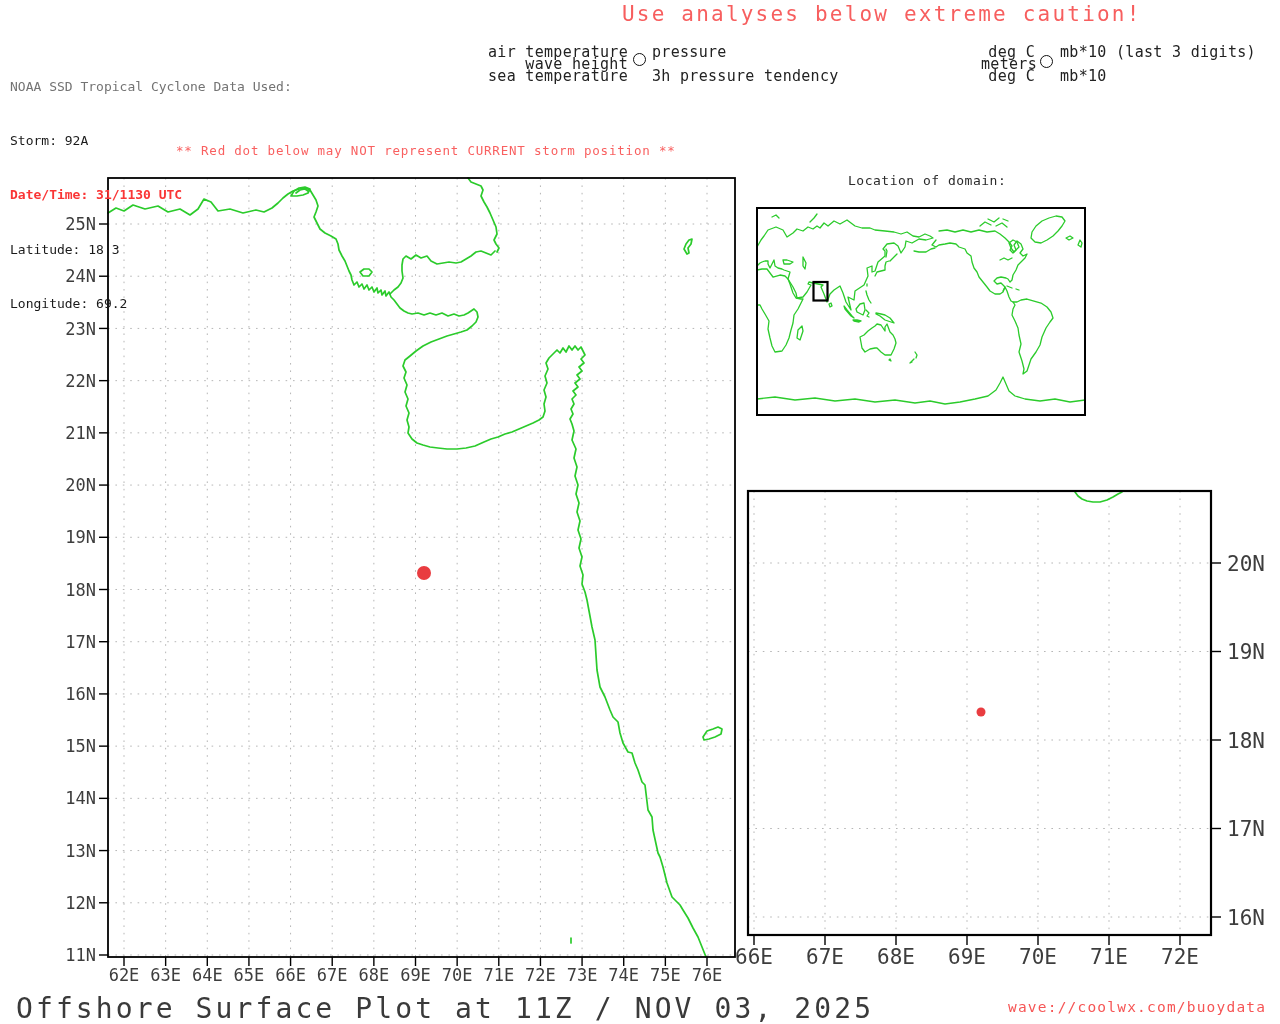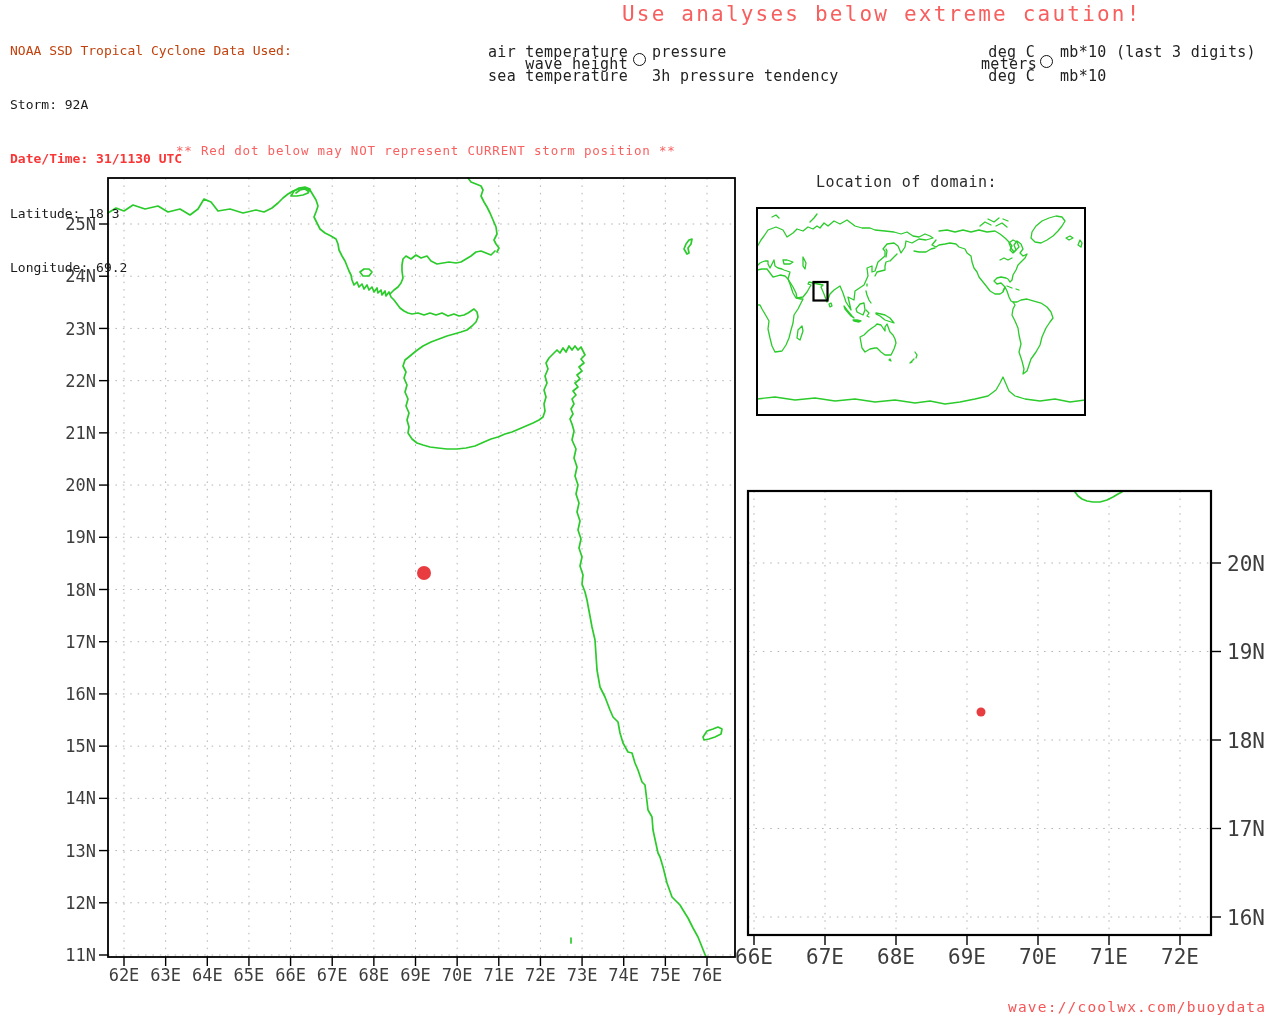--- a/index.html
+++ b/index.html
@@ -5,28 +5,28 @@
   :root{
     --coast:#2bcb2b; --storm:#e93c40; --warn:#f96060; --grid:#b6b6b6;
     --axis:#3d3d3d; --ink:#1a1a1a;
   }
   html,body{margin:0;padding:0;background:#ffffff;}
   #page{position:relative;width:1280px;height:1024px;background:#ffffff;overflow:hidden;
         font-family:"DejaVu Sans Mono", monospace;}
   #plot{position:absolute;left:0;top:0;}
   .abs{position:absolute;white-space:pre;}
   .info-line{font-size:13px;line-height:16.2px;color:var(--ink);}
-  .red{color:#c2410c;}
+  .red{color:#737373;margin-top:36px;}
   .red-bold{color:#fa3535;font-weight:bold;}
   .caution{font-size:21px;letter-spacing:2.2px;color:#f75e5e;}
   .legend{font-size:15px;color:#222;letter-spacing:0.3px;}
   .legend-r{text-align:right;}
   .circle{box-sizing:border-box;width:13px;height:13px;border:1.4px solid #111;border-radius:50%;}
   .warning{font-size:12.5px;letter-spacing:0.8px;color:var(--warn);}
-  .inset-title{font-size:15px;letter-spacing:0.5px;color:#2b2b2b;}
+  .inset-title{font-size:13px;letter-spacing:0.5px;color:#2b2b2b;margin-left:32px;}
   .footer-title{font-size:28px;letter-spacing:3.1px;color:#3a3a3a;}
   .footer-url{font-size:14.5px;letter-spacing:1.2px;color:#f65555;}
   text{font-family:"DejaVu Sans Mono", monospace;fill:var(--axis);}
   .coast{fill:none;stroke:var(--coast);stroke-width:1.7;stroke-linejoin:round;stroke-linecap:round;}
   .coast-w{fill:none;stroke:var(--coast);stroke-width:1.3;stroke-linejoin:round;stroke-linecap:round;}
   .frame{fill:none;stroke:#000;}
 </style>
 </head>
 <body>
 
@@ -264,15 +264,16 @@
     <div class="abs legend legend-r" style="left:935px;top:55px;width:102px;">meters</div>
     <div class="abs circle" style="left:1040px;top:55px;"></div>
     <div class="abs legend legend-r" style="left:935px;top:67px;width:100px;">deg C</div>
     <div class="abs legend" style="left:1060px;top:67px;">mb*10</div>
   </div>
 
   <div class="abs warning" style="left:176px;top:143px;">** Red dot below may NOT represent CURRENT storm position **</div>
 
   <div class="abs inset-title" style="left:816px;top:173px;">Location of domain:</div>
 
+  <div class="abs footer-title" style="left:16px;top:992px;">Offshore Surface Plot at 11Z / NOV 03, 2025</div>
   <div class="abs footer-url" style="left:1008px;top:999px;">wave://coolwx.com/buoydata</div>
 
 </div>
 
 </body></html>

